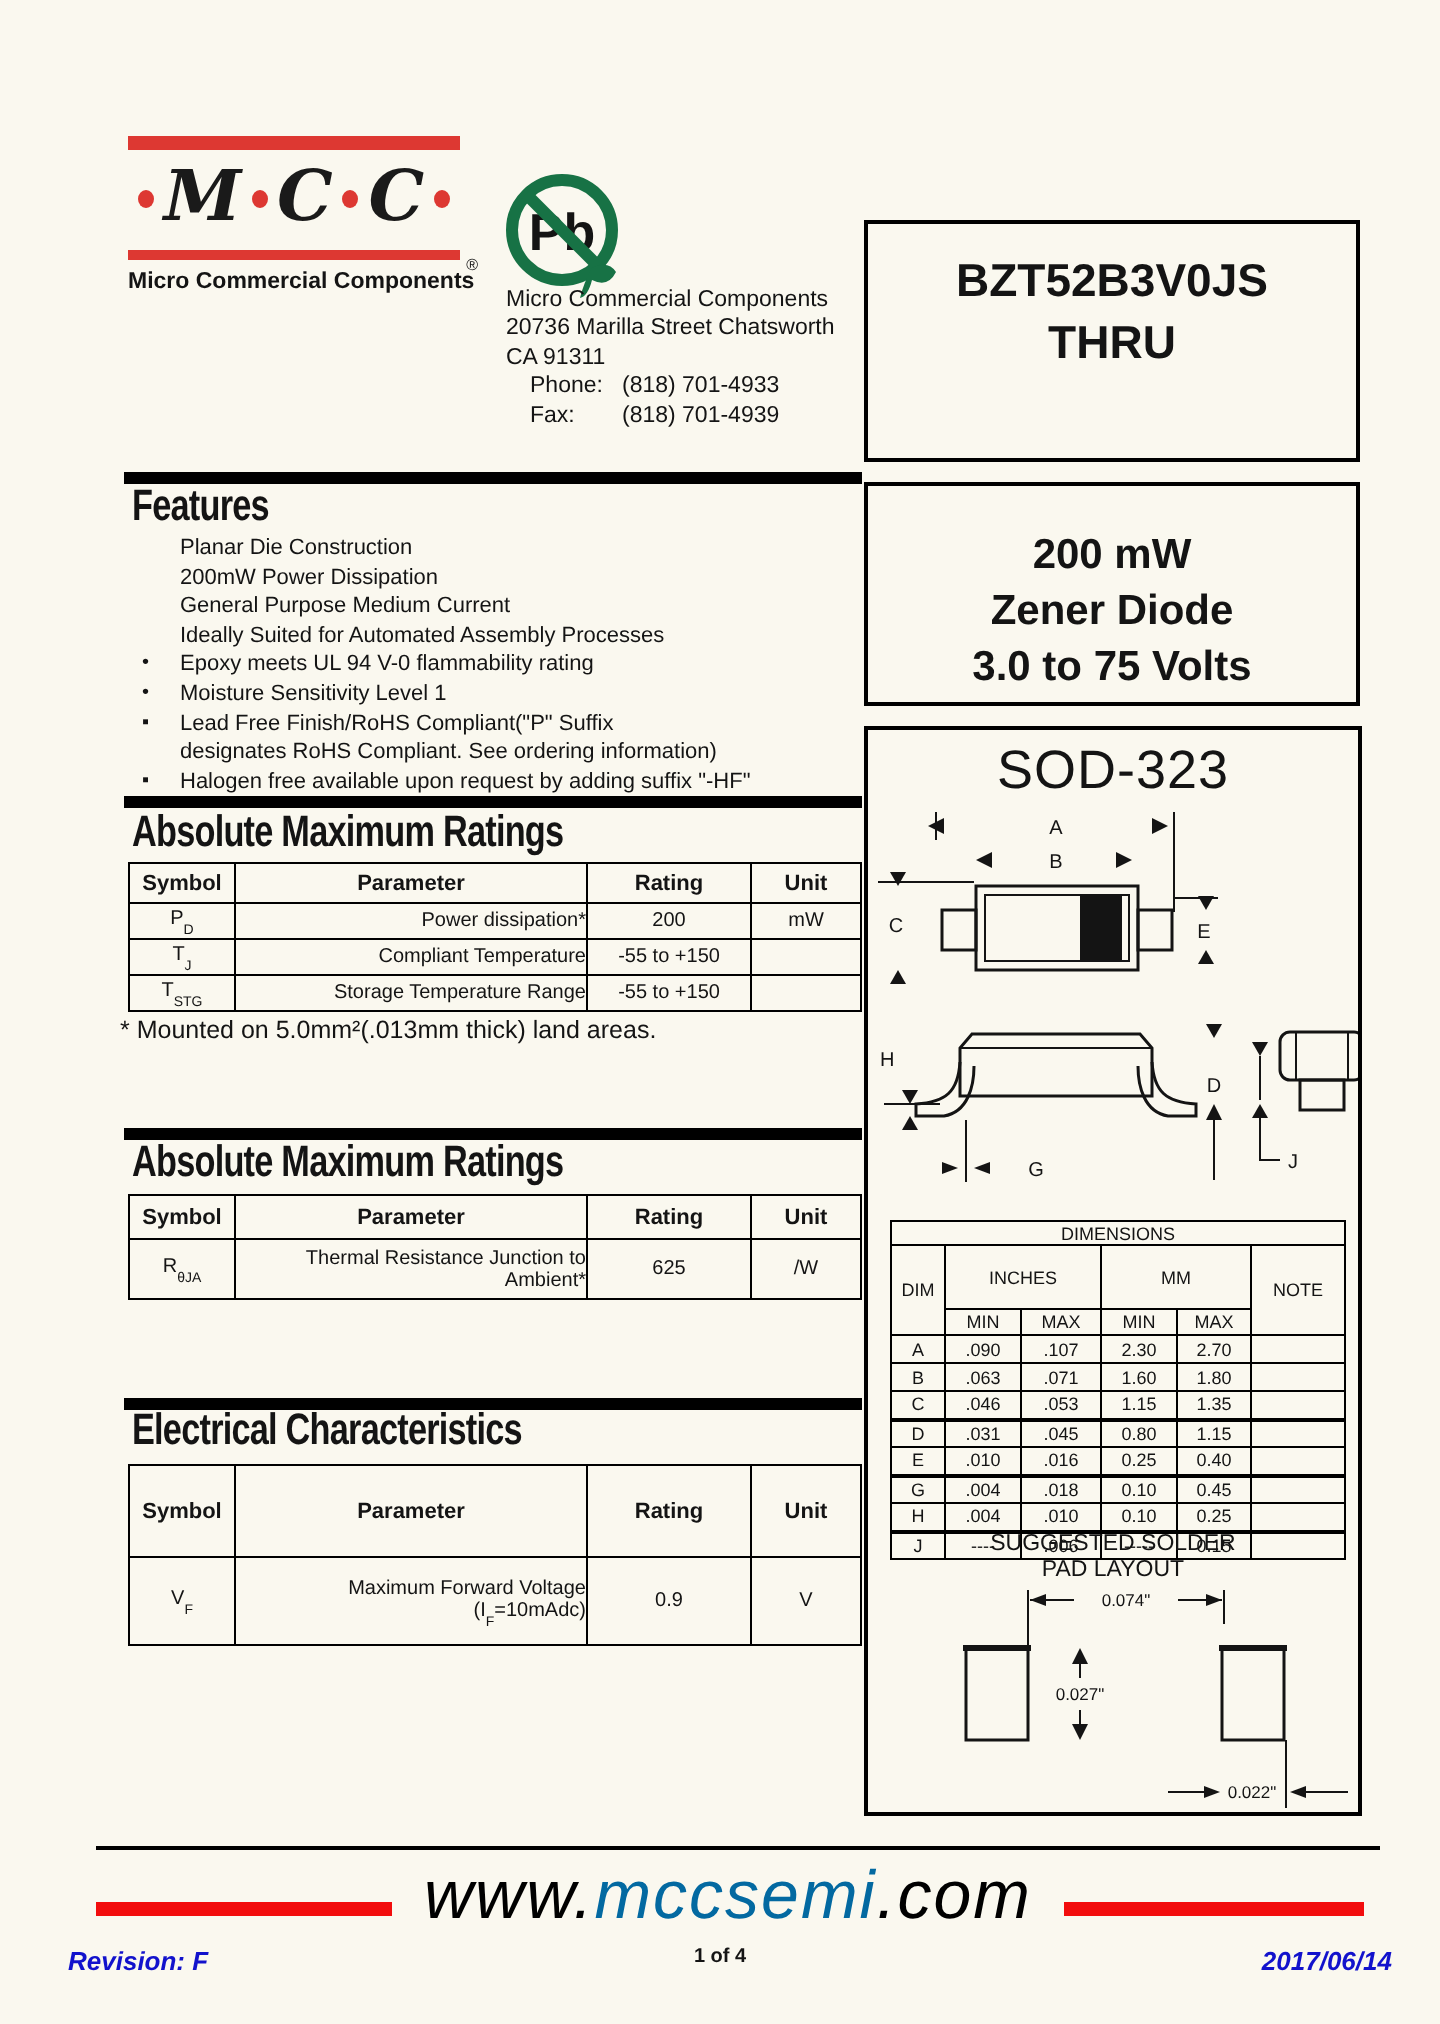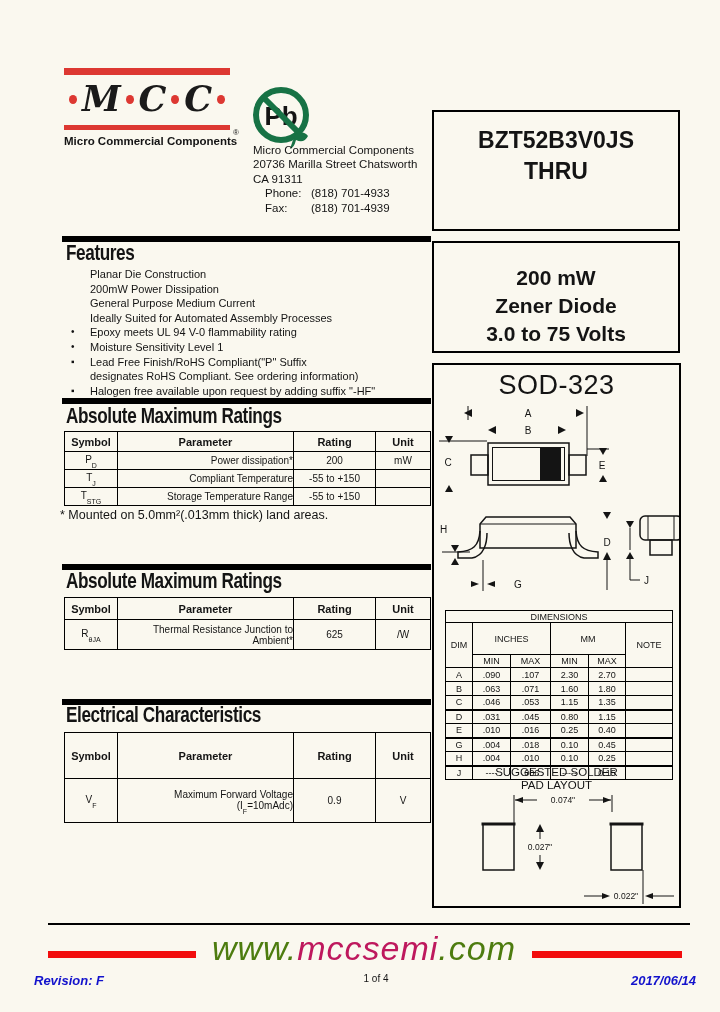--- a/index.html
+++ b/index.html
@@ -76,23 +76,23 @@
   .pad-title{position:absolute;left:0;top:401px;width:245px;text-align:center;font-size:11.5px;line-height:13px;}
   .pad-svg{position:absolute;left:0;top:427px;}
 
   
   .footer-line{left:48px;top:923px;width:642px;height:2px;background:#000;}
   .redbar{top:951px;height:7px;background:#F20D0D;}
   .redbar.l{left:48px;width:148px;}
   .redbar.r{left:532px;width:150px;}
   .website{left:190px;top:929px;width:348px;text-align:center;font-size:34px;font-style:italic;
            letter-spacing:1px;white-space:nowrap;}
-  .web-red{color:#4d7c0f;} .web-dark{color:#be185d;}
+  .web-red{color:#000000;} .web-dark{color:#0369a1;}
   .revision{left:34px;top:973px;font-size:13px;font-weight:bold;font-style:italic;color:#1212CC;}
-  .pagenum{left:326px;top:973px;width:100px;text-align:center;font-size:10px;font-weight:400;}
+  .pagenum{left:310px;top:973px;width:100px;text-align:center;font-size:10px;font-weight:700;}
   .date{right:24px;top:973px;font-size:13px;font-weight:bold;font-style:italic;color:#1212CC;}
 </style>
 </head>
 <body>
 
 <div class="page">
 
   <div class="abs mcc-logo">
     <div class="logo-bar"></div>
     <div class="logo-row">

